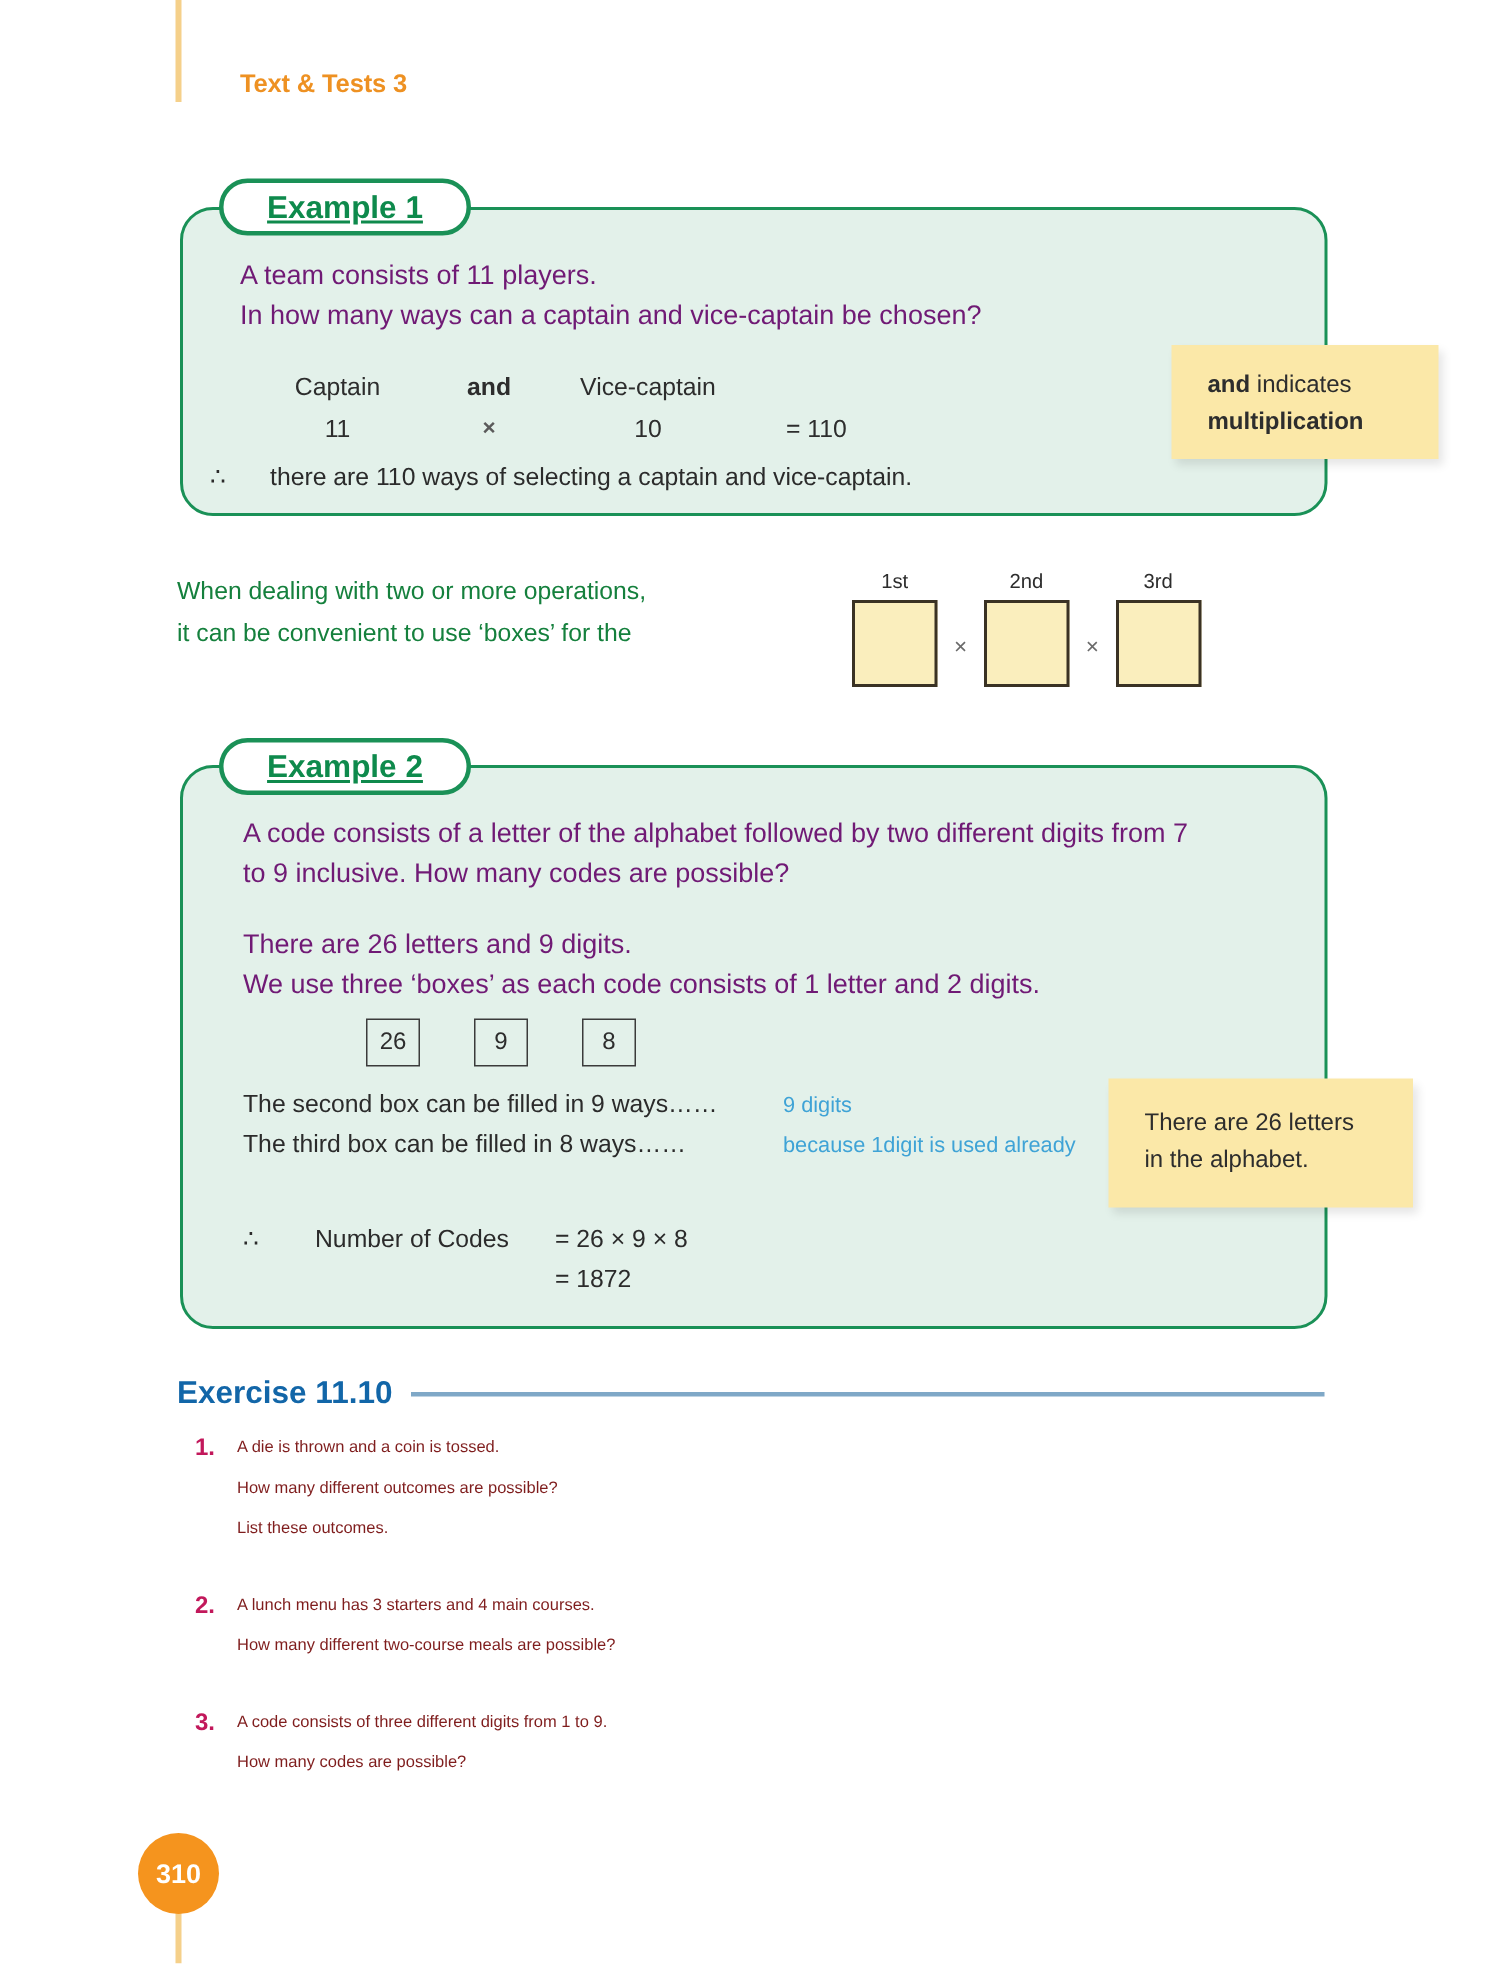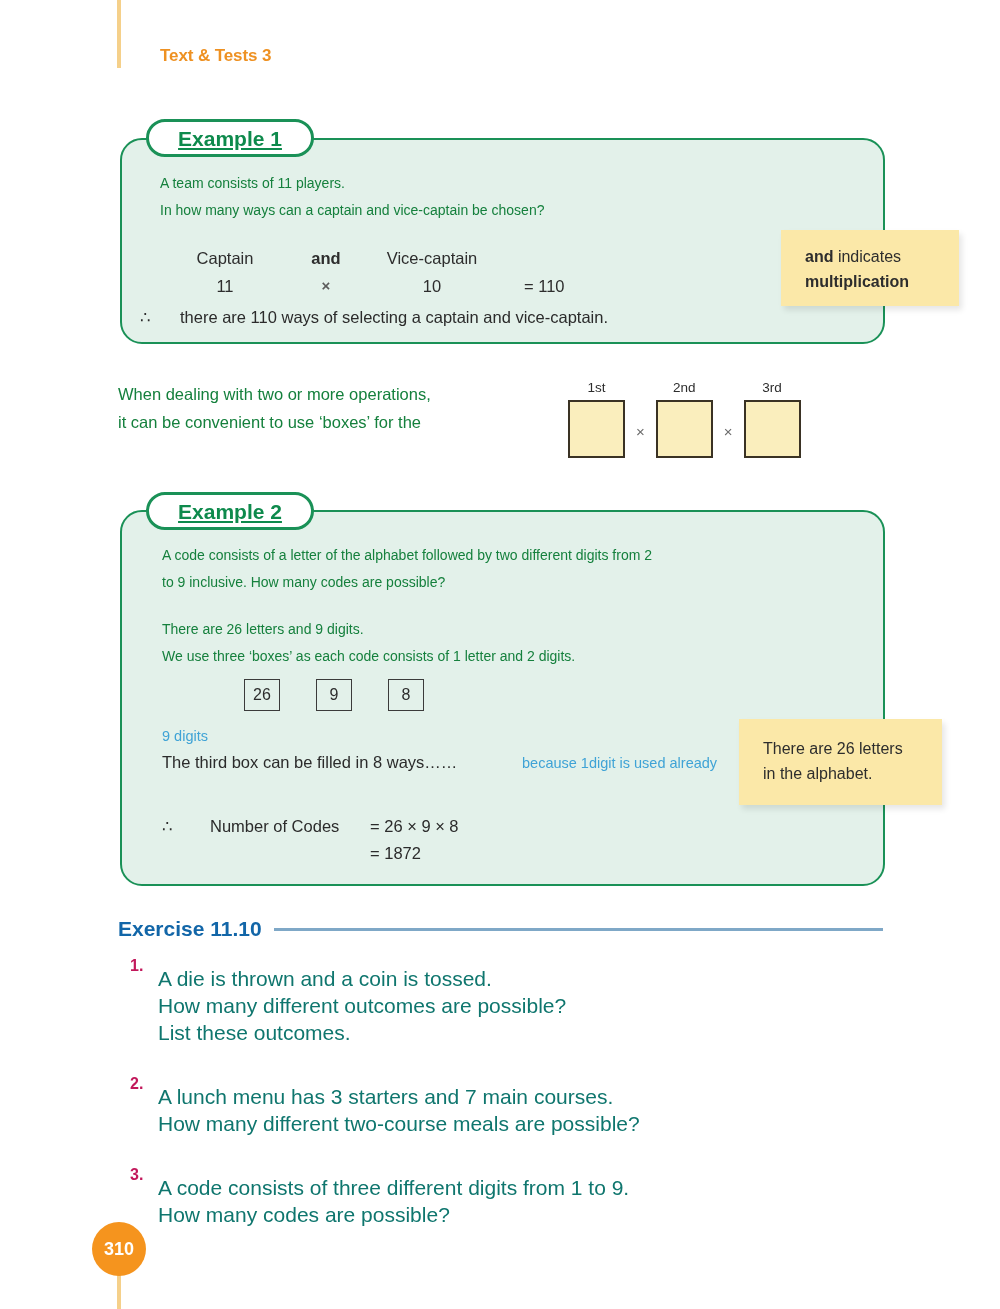--- a/index.html
+++ b/index.html
@@ -62,23 +62,23 @@
 
   
   #ex1-box { left: 120px; top: 138px; width: 765px; height: 206px; }
   #ex1-tab { left: 146px; top: 119px; width: 168px; height: 38px; }
   
   #ex2-box { left: 120px; top: 510px; width: 765px; height: 376px; }
   #ex2-tab { left: 146px; top: 492px; width: 168px; height: 38px; }
 
   .ex-body {
     position: absolute;
-    font-size: 14px;
+    font-size: 18px;
     line-height: 27px;
-    color: #15803d;
+    color: #701a75;
   }
 
   
   #ex1-lines { left: 160px; top: 170px; width: 600px; }
   #ex1-lines .ln { white-space: nowrap; }
 
   #ex1-table {
     position: absolute;
     left: 160px;
     top: 244px;
@@ -225,21 +225,21 @@
   #questions { position: absolute; left: 130px; top: 952px; width: 700px; }
   .q { display: flex; margin-bottom: 24px; }
   .q-num {
     width: 28px;
     font-size: 16px;
     font-weight: bold;
     color: #c2185b;
     flex: none;
     line-height: 27px;
   }
-  .q-body { font-size: 21px; line-height: 27px; color: #0f766e; margin-top: 13px; }
+  .q-body { font-size: 11px; line-height: 27px; color: #7f1d1d; }
 
   
   #page-number {
     position: absolute;
     left: 92px;
     top: 1222px;
     width: 54px;
     height: 54px;
     border-radius: 50%;
     background: #f5941e;
@@ -310,37 +310,38 @@
   <div class="ord-group">
     <span class="ord-label">3rd</span>
     <span class="ord-sq"></span>
   </div>
 </div>
 
 <div class="example-box" id="ex2-box"></div>
 <div class="example-tab" id="ex2-tab">Example 2</div>
 
 <div class="ex-body" id="ex2-q">
-  <div>A code consists of a letter of the alphabet followed by two different digits from 2</div>
+  <div>A code consists of a letter of the alphabet followed by two different digits from 7</div>
   <div>to 9 inclusive. How many codes are possible?</div>
 </div>
 
 <div class="ex-body" id="ex2-sub">
   <div>There are 26 letters and 9 digits.</div>
   <div>We use three ‘boxes’ as each code consists of 1 letter and 2 digits.</div>
 </div>
 
 <div id="ex2-boxes">
   <span class="code-sq">26</span>
   <span class="code-sq">9</span>
   <span class="code-sq">8</span>
 </div>
 
 <div id="ex2-fill">
   <div class="frow">
+    <span class="ftxt">The second box can be filled in 9 ways……</span>
     <span class="fnote">9 digits</span>
   </div>
   <div class="frow">
     <span class="ftxt">The third box can be filled in 8 ways……</span>
     <span class="fnote">because 1digit is used already</span>
   </div>
 </div>
 
 <div id="ex2-total">
   <div class="trow">
@@ -370,21 +371,21 @@
     <span class="q-num">1.</span>
     <div class="q-body">
       <div>A die is thrown and a coin is tossed.</div>
       <div>How many different outcomes are possible?</div>
       <div>List these outcomes.</div>
     </div>
   </div>
   <div class="q">
     <span class="q-num">2.</span>
     <div class="q-body">
-      <div>A lunch menu has 3 starters and 7 main courses.</div>
+      <div>A lunch menu has 3 starters and 4 main courses.</div>
       <div>How many different two-course meals are possible?</div>
     </div>
   </div>
   <div class="q">
     <span class="q-num">3.</span>
     <div class="q-body">
       <div>A code consists of three different digits from 1 to 9.</div>
       <div>How many codes are possible?</div>
     </div>
   </div>

